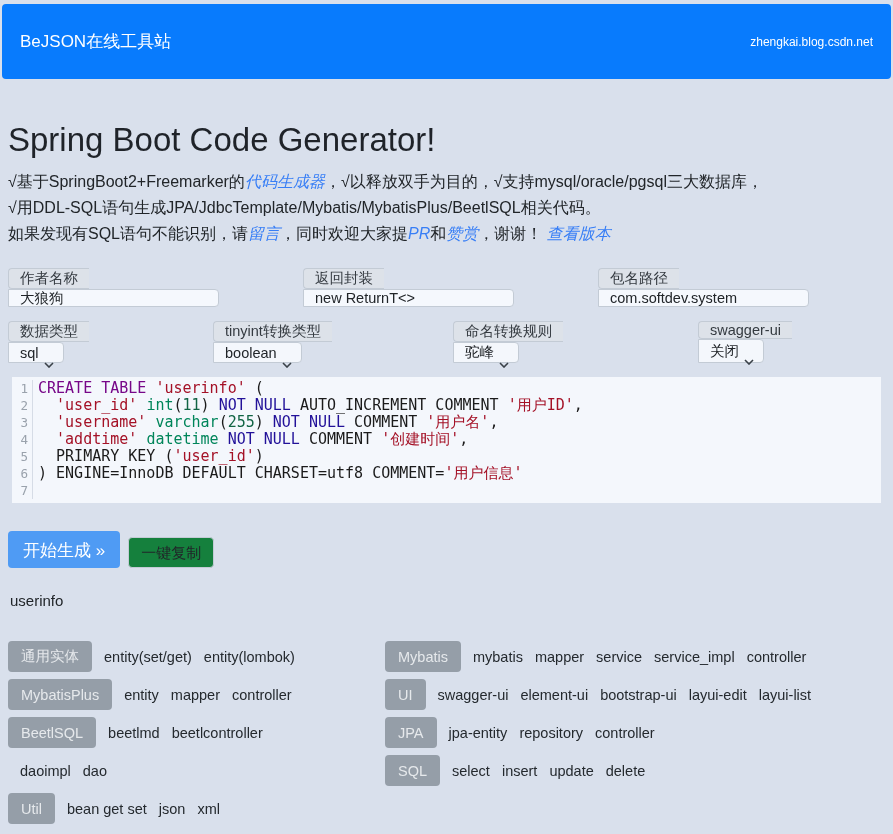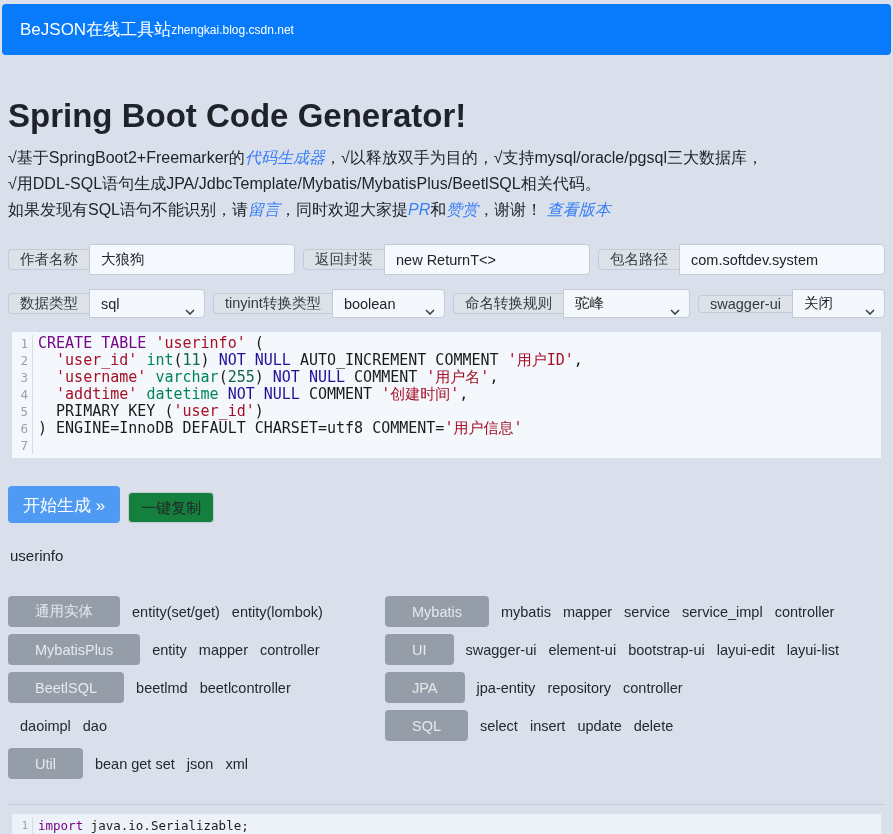--- a/index.html
+++ b/index.html
@@ -4,36 +4,36 @@
 <style>
   html,body{margin:0;padding:0;}
   body{
     width:893px;height:834px;overflow:hidden;
     background:#d9e0ec;
     font-family:"Liberation Sans",sans-serif;
     color:#212529;
   }
   .navbar{
     margin:4px 2px 0;height:43px;background:#087bfd;border-radius:4px;
-    display:flex;align-items:center;justify-content:flex-start;
-    padding:4px 18px;color:#fff;
+    display:flex;align-items:center;justify-content:space-between;
+    padding:16px 18px;color:#fff;
   }
   .navbar a{color:#fff;text-decoration:none;}
   .brand{font-size:17px;}
   .nav-right{font-size:12px;}
   .container{padding:0 8px;}
   h1.page-title{
-    font-weight:700;font-size:33px;color:#1f2329;
+    font-weight:400;font-size:33px;color:#1f2329;
     margin:42px 0 10px;letter-spacing:0;
   }
   .desc{font-size:16px;line-height:26px;margin-bottom:21px;}
   .lnk{color:#377ef6;text-decoration:none;cursor:pointer;font-style:italic;}
   
   .frow{display:flex;gap:8px;margin-bottom:14px;}
-  .igroup{display:flex;align-items:center;min-width:0;}
+  .igroup{display:flex;align-items:flex-start;min-width:0;flex-direction:column;}
   .frow1 .igroup{flex:1;}
   .frow2 .igroup:nth-child(1){flex:0 0 197px;}
   .frow2 .igroup:nth-child(2){flex:0 0 232px;}
   .frow2 .igroup:nth-child(3){flex:0 0 237px;}
   .frow2 .igroup:nth-child(4){flex:1;}
   .addon{
     background:#dde2e9;border:1px solid #c3cbd5;border-right:0;
     border-radius:4px 0 0 4px;padding:0 11px;display:flex;align-items:center;
     font-size:14.5px;color:#343a40;white-space:nowrap;
   }
@@ -73,21 +73,21 @@
     border:1px solid #c3cbd5;margin-left:8px;
   }
   .table-name{margin:24px 2px 0;font-size:15px;}
   
   .tags{display:flex;margin-top:33px;}
   .tag-col-left{flex:0 0 377px;}
   .tag-col-right{flex:1;}
   .tag-row{display:flex;align-items:center;margin-bottom:9px;height:29px;}
   .badge-btn{
     background:#959ea8;color:#e6e9ec;font-size:14.5px;border-radius:4px;
-    padding:0 27px;height:31px;display:flex;align-items:center;white-space:nowrap;
+    padding:0 13px;height:31px;display:flex;align-items:center;white-space:nowrap;
   }
   .tag-item{
     color:#24292e;font-size:14.5px;margin-left:12px;text-decoration:none;
     white-space:nowrap;cursor:pointer;
   }
   .divider{border:none;border-top:1px solid #c7ced9;margin:17px 0 9px;}
 </style>
 </head>
 <body>
 

